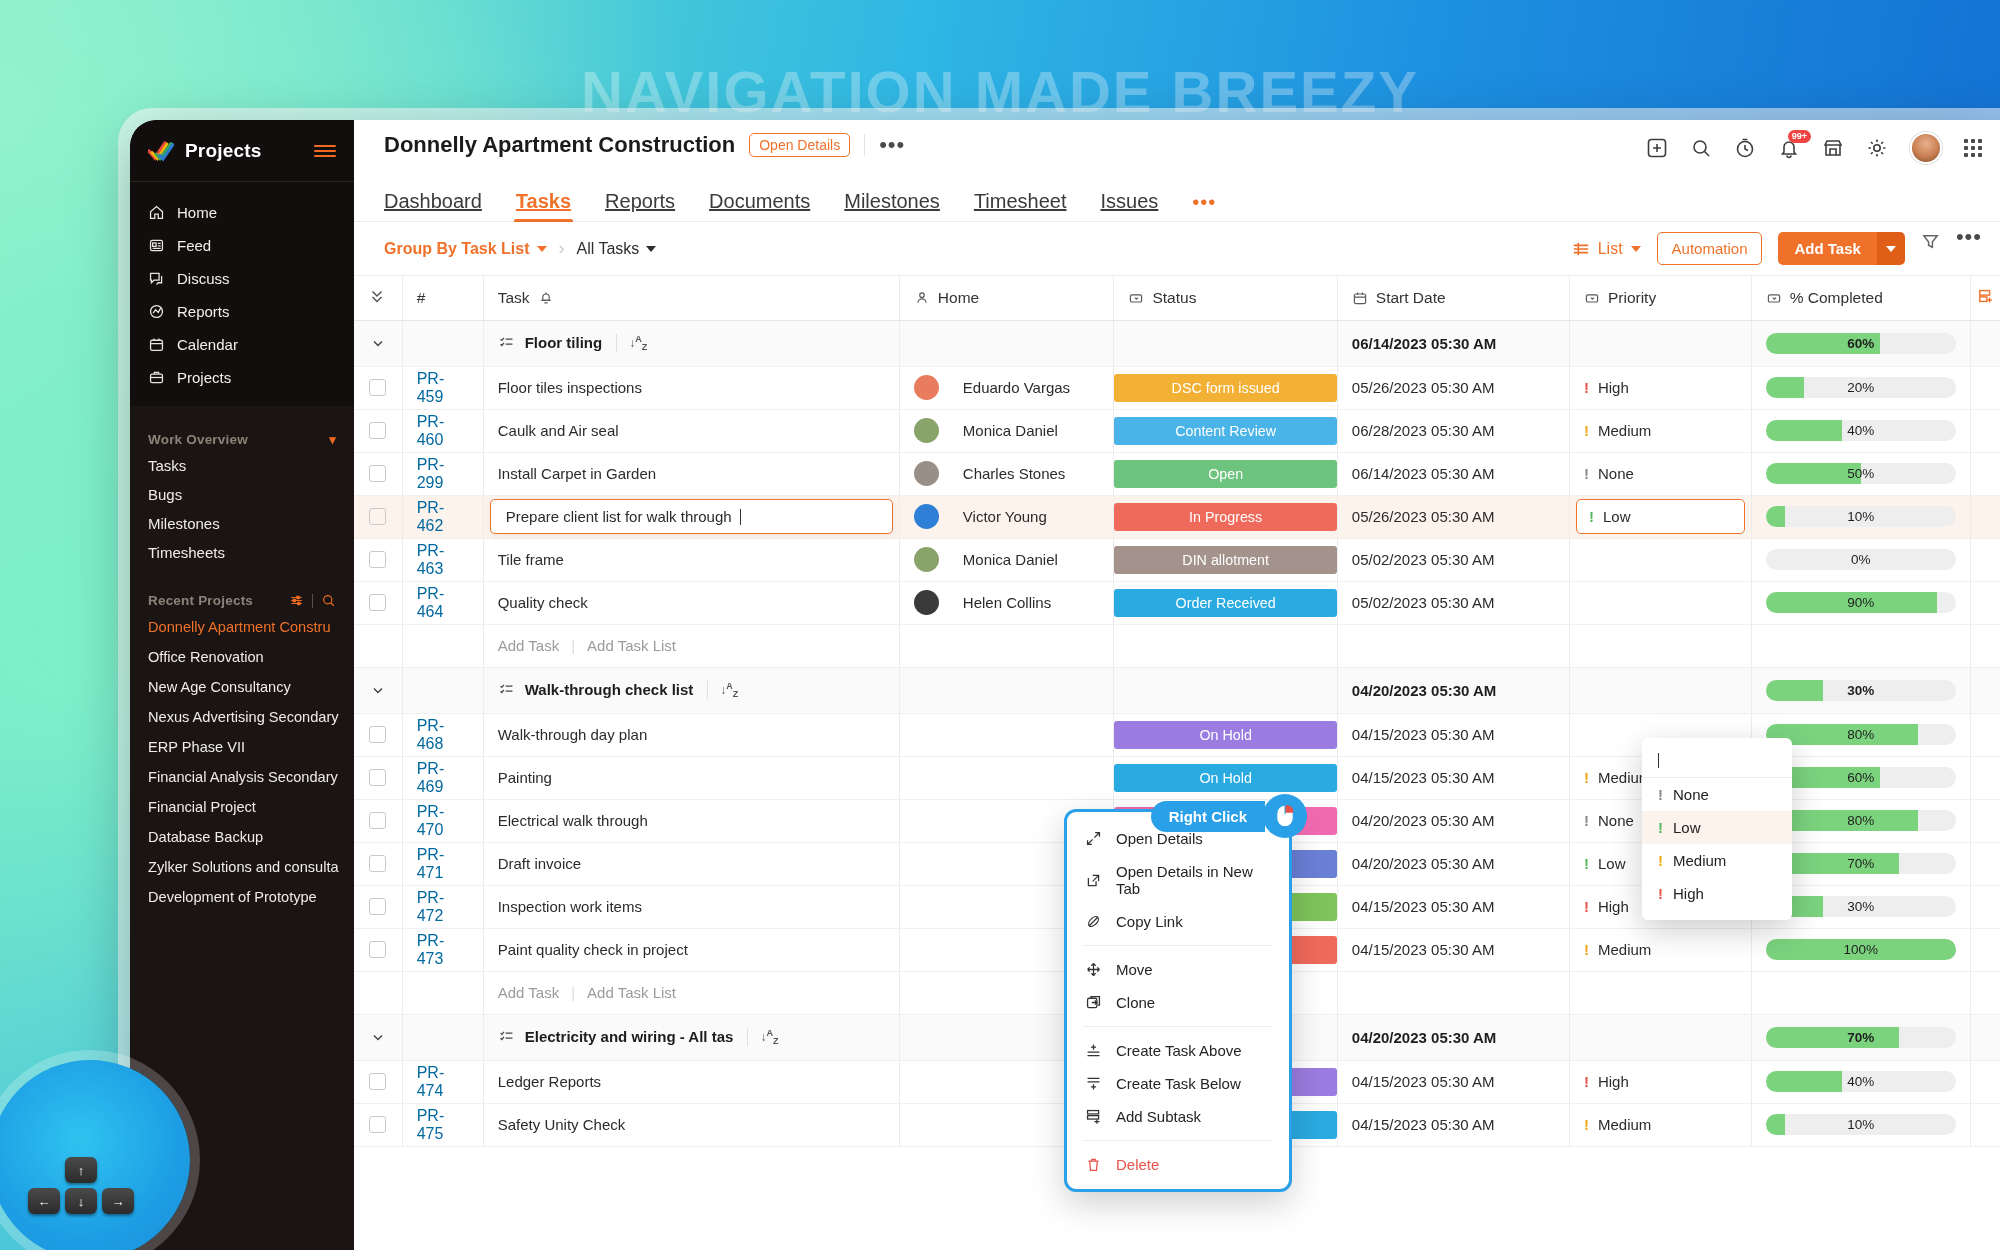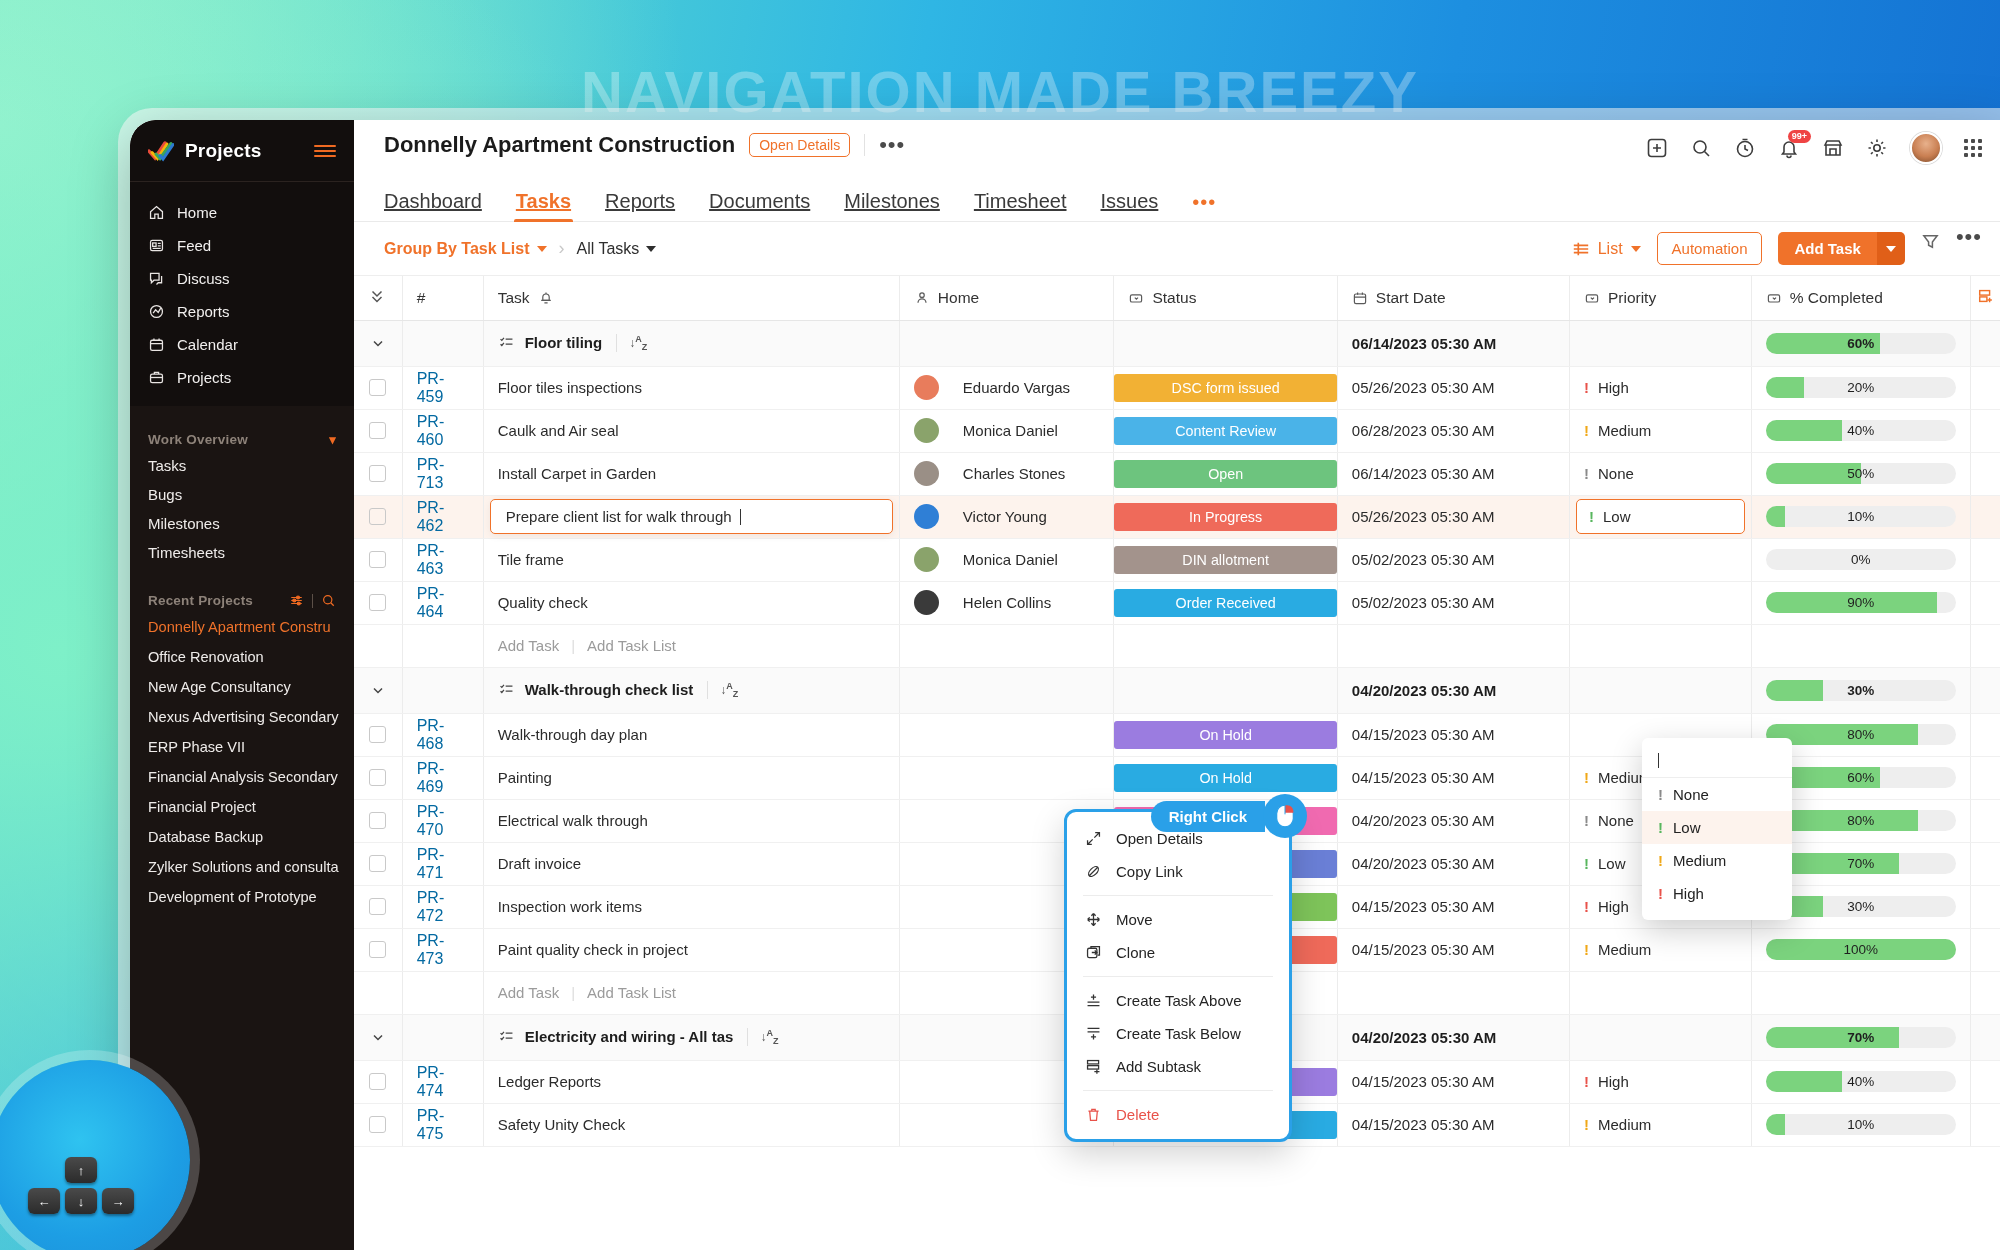--- a/index.html
+++ b/index.html
@@ -649,21 +649,21 @@
                   <div class="bar-fill" style="width: 40%;"></div>
                   <div class="bar-txt">40%</div>
                 </div>
               </td>
               <td></td>
             </tr>
             <tr>
               <td>
                 <span class="chkbox"></span>
               </td>
-              <td class="num">PR-713</td>
+              <td class="num">PR-299</td>
               <td>Install Carpet in Garden</td>
               <td>
                 <div class="owner">
                   <span class="av" style="background: rgb(154, 143, 134);"></span>
                   <span>Charles Stones</span>
                 </div>
               </td>
               <td>
                 <span class="pill" style="background: rgb(109, 196, 126);">Open</span>
               </td>
@@ -1055,20 +1055,27 @@
           </div>
         </div>
         <div class="ctx-item">
           <svg viewBox="0 0 20 20">
               <path d="M12 3 H17 V8 M17 3 L11 9 M8 17 H3 V12 M3 17 L9 11"></path>
             </svg>
           <span>Open Details</span>
         </div>
         <div class="ctx-item">
           <svg viewBox="0 0 20 20">
+              <path d="M4 7 V16 H13 V11"></path>
+              <path d="M9 4 H16 V11 M16 4 L9 11"></path>
+            </svg>
+          <span>Open Details in New Tab</span>
+        </div>
+        <div class="ctx-item">
+          <svg viewBox="0 0 20 20">
               <ellipse cx="10" cy="10" rx="4" ry="7" transform="rotate(45 10 10)"></ellipse>
               <path d="M5 15 L15 5"></path>
             </svg>
           <span>Copy Link</span>
         </div>
         <div class="ctx-sep"></div>
         <div class="ctx-item">
           <svg viewBox="0 0 20 20">
               <path d="M10 3 V17 M3 10 H17 M10 3 L7.5 5.5 M10 3 L12.5 5.5 M10 17 L7.5 14.5 M10 17 L12.5 14.5 M3 10 L5.5 7.5 M3 10 L5.5 12.5 M17 10 L14.5 7.5 M17 10 L14.5 12.5"></path>
             </svg>

